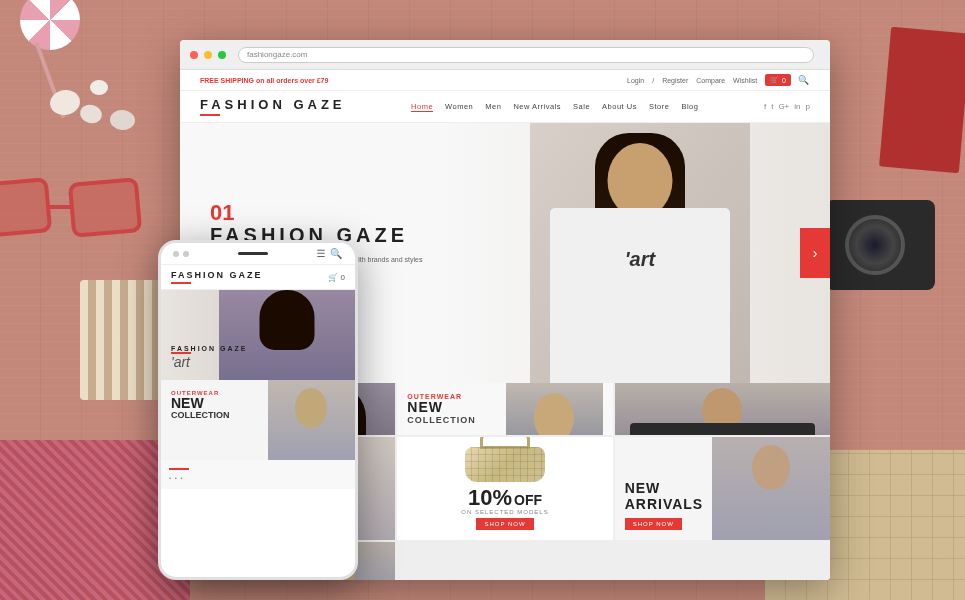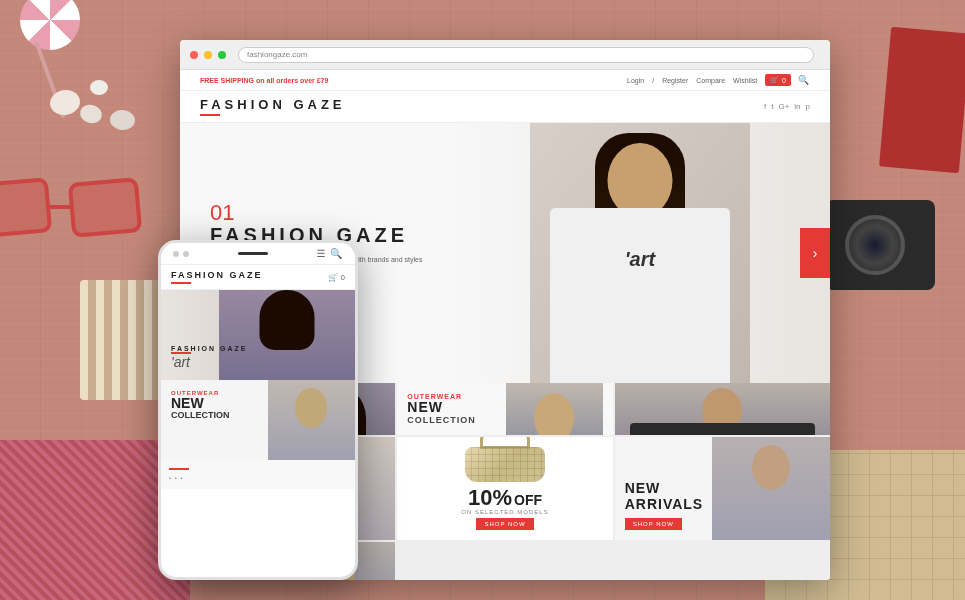--- a/index.html
+++ b/index.html
@@ -269,21 +269,21 @@
     }
     .hero-content {
       padding: 20px 30px;
       z-index: 2;
       position: relative;
       max-width: 280px;
     }
     .hero-num {
       font-size: 22px;
       color: #e53935;
-      font-weight: normal;
+      font-weight: bold;
       line-height: 1;
     }
     .hero-title {
       font-size: 20px;
       font-weight: 900;
       letter-spacing: 4px;
       color: #222;
       line-height: 1.1;
     }
     .hero-desc {
@@ -734,20 +734,30 @@
         </div>
         <span style="font-size:9px;cursor:pointer;">🔍</span>
       </div>
     </div>
 
     <div class="site-header">
       <div style="display:flex;flex-direction:column;">
         <div style="font-size:13px;font-weight:700;letter-spacing:4px;color:#222;">FASHION GAZE</div>
         <div style="width:20px;height:2px;background:#e53935;margin-top:2px;"></div>
       </div>
+      <nav class="site-nav">
+        <a href="#" class="active">Home</a>
+        <a href="#">Women</a>
+        <a href="#">Men</a>
+        <a href="#">New Arrivals</a>
+        <a href="#">Sale</a>
+        <a href="#">About Us</a>
+        <a href="#">Store</a>
+        <a href="#">Blog</a>
+      </nav>
       <div class="header-social">
         <span>f</span>
         <span>t</span>
         <span>G+</span>
         <span>in</span>
         <span>p</span>
       </div>
     </div>
 
     <div class="hero">

